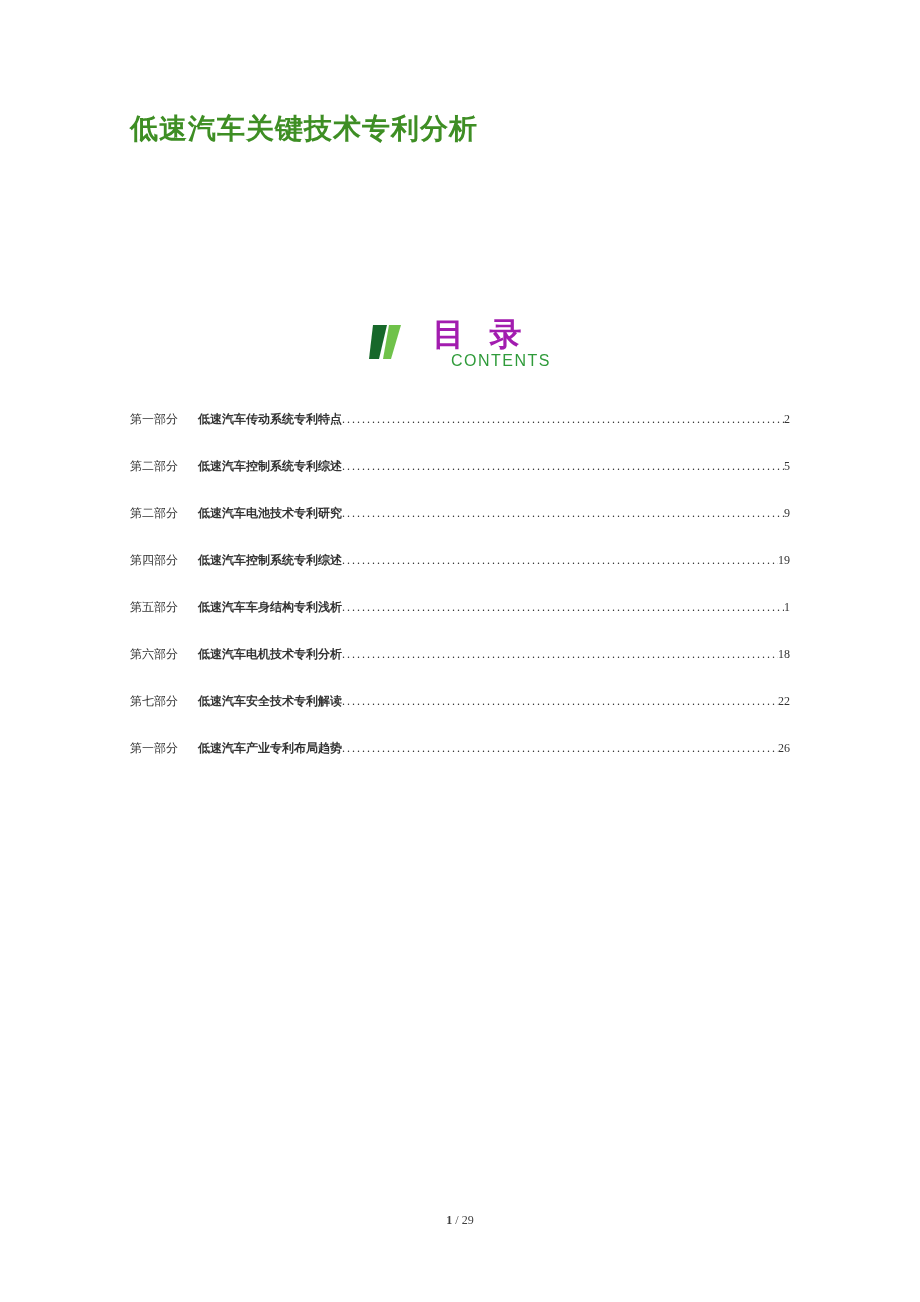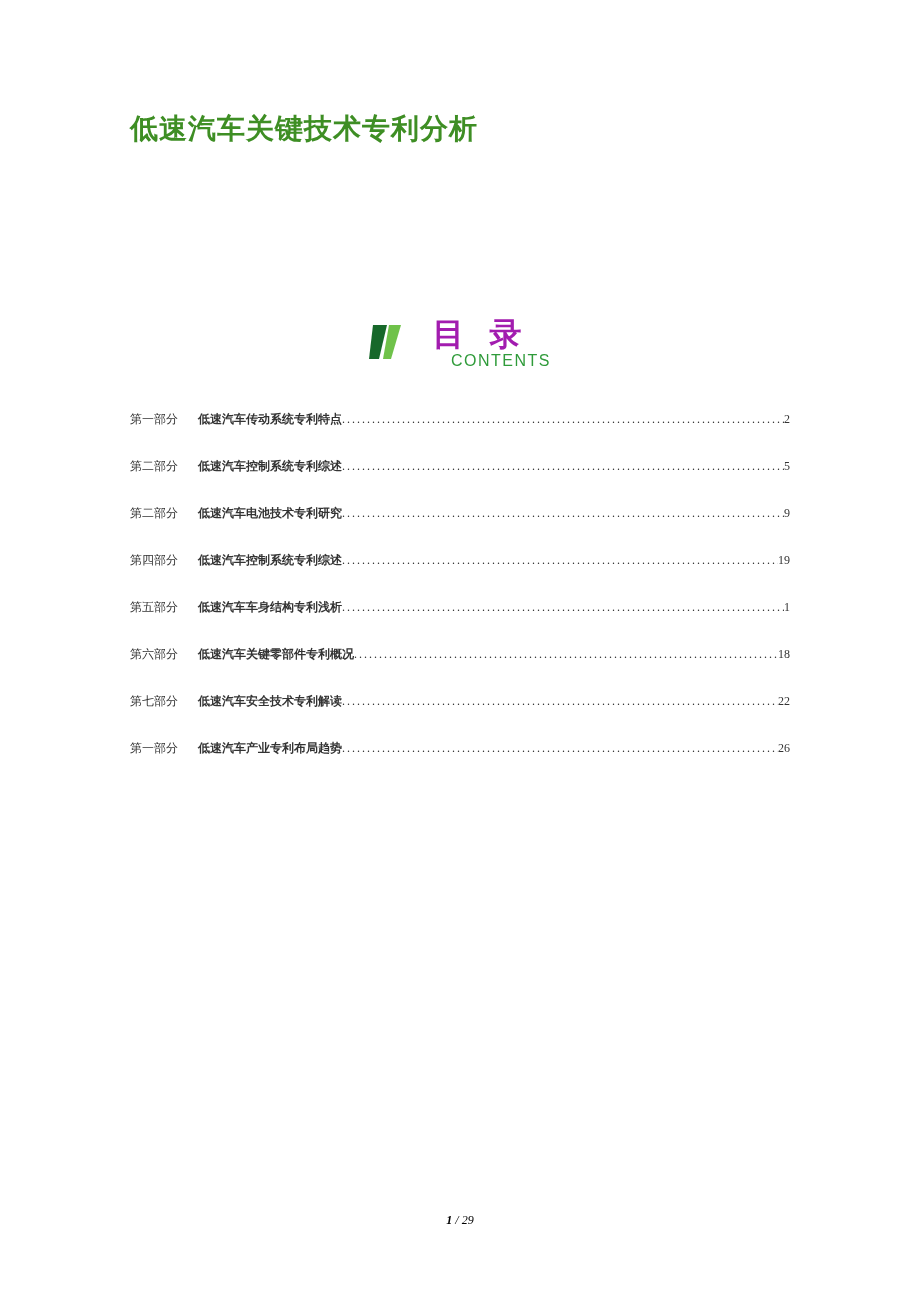--- a/index.html
+++ b/index.html
@@ -78,23 +78,22 @@
     .toc-page {
       flex: 0 0 auto;
     }
     .footer {
       position: absolute;
       bottom: 74px;
       left: 0;
       right: 0;
       text-align: center;
       font-size: 12px;
-      color: #000000;
+      color: #404040;
       font-family: "Times New Roman", serif;
-      font-style: italic;
     }
     .footer .cur { font-weight: bold; }
   </style>
 </head>
 <body>
 
 <div class="page">
 
   <h1 class="title">低速汽车关键技术专利分析</h1>
 
@@ -137,21 +136,21 @@
         <span class="toc-page">19</span>
       </div>
       <div class="toc-row">
         <span class="toc-part">第五部分</span>
         <span class="toc-desc">低速汽车车身结构专利浅析</span>
         <span class="toc-leader">........................................................................................................................................................................................................</span>
         <span class="toc-page">1</span>
       </div>
       <div class="toc-row">
         <span class="toc-part">第六部分</span>
-        <span class="toc-desc">低速汽车关键零部件专利概况</span>
+        <span class="toc-desc">低速汽车电机技术专利分析</span>
         <span class="toc-leader">........................................................................................................................................................................................................</span>
         <span class="toc-page">18</span>
       </div>
       <div class="toc-row">
         <span class="toc-part">第七部分</span>
         <span class="toc-desc">低速汽车安全技术专利解读</span>
         <span class="toc-leader">........................................................................................................................................................................................................</span>
         <span class="toc-page">22</span>
       </div>
       <div class="toc-row">

